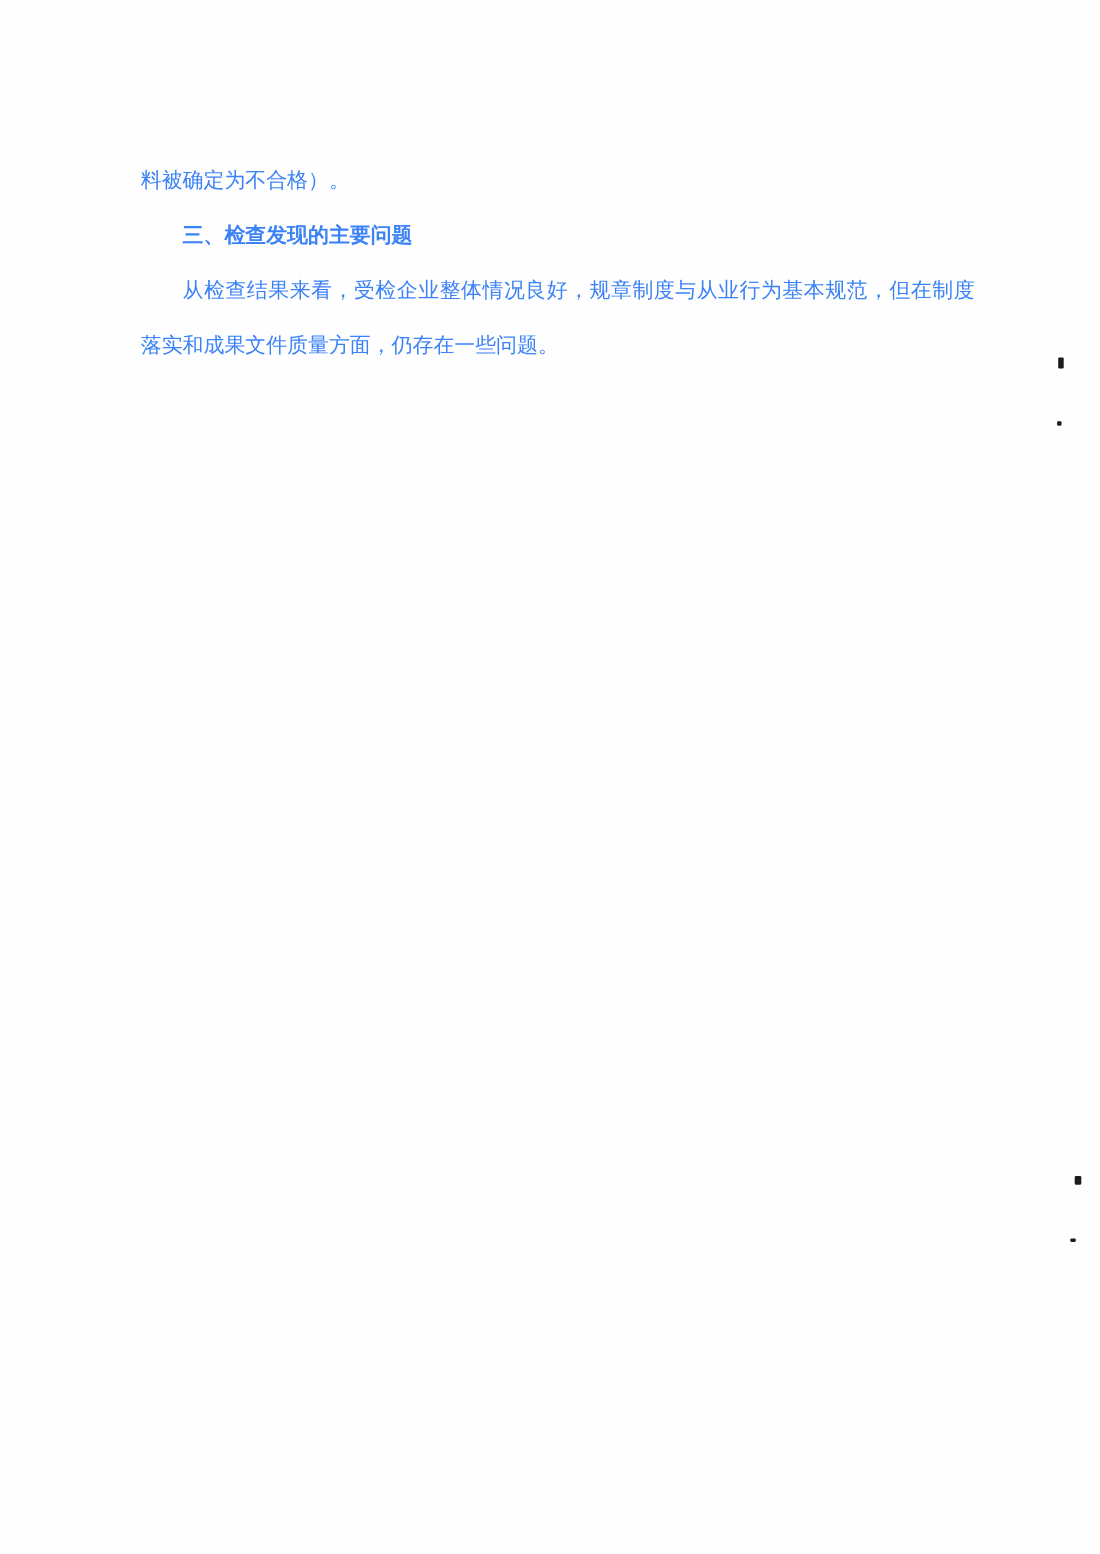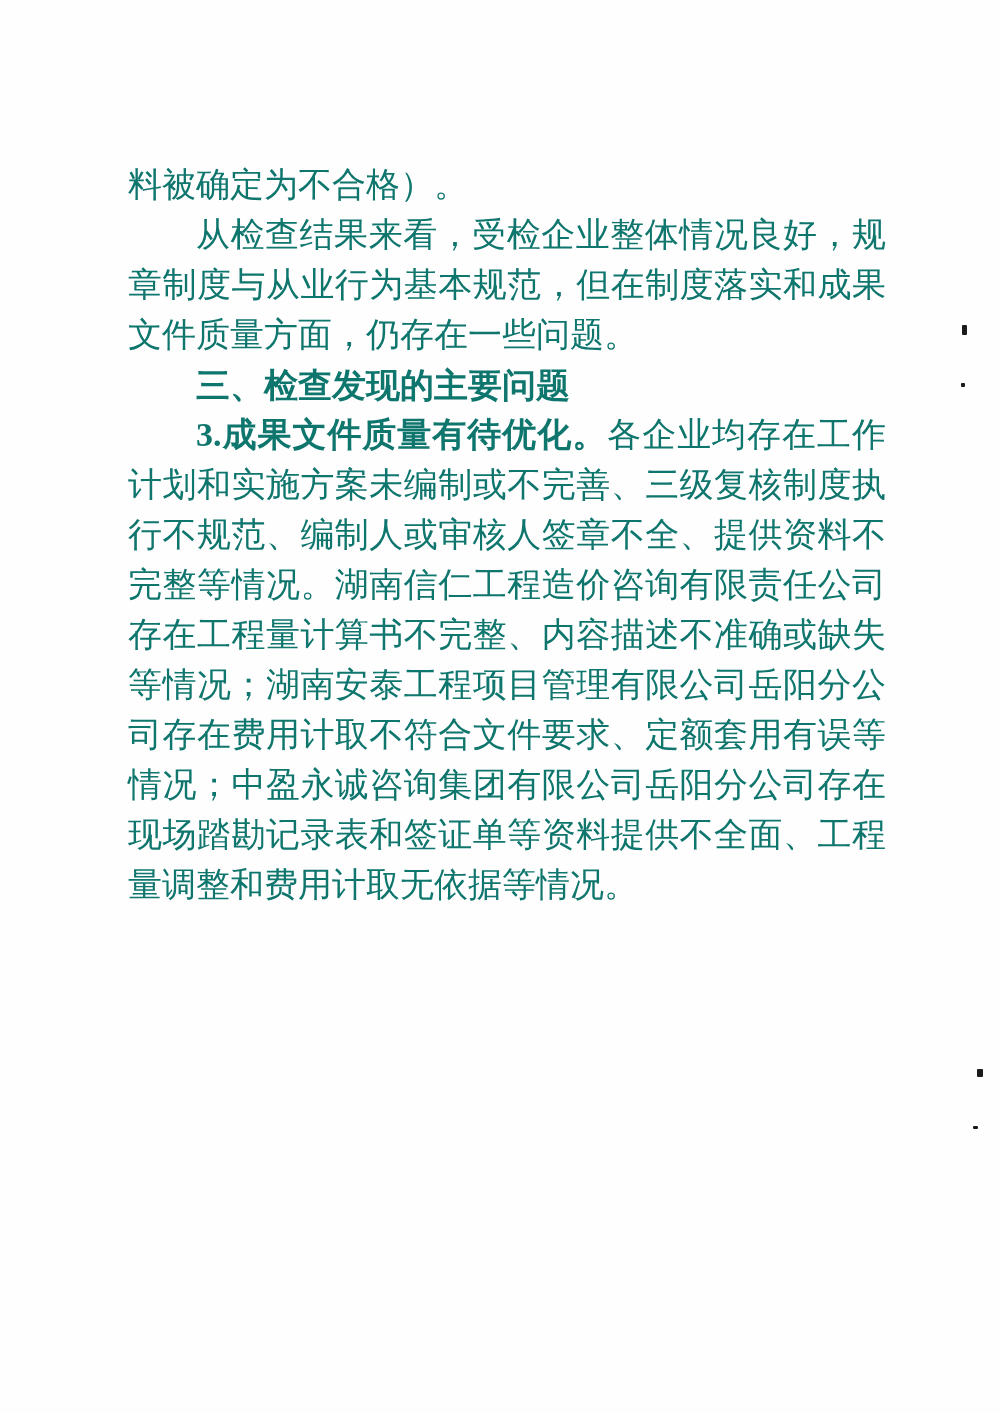--- a/index.html
+++ b/index.html
@@ -14,25 +14,25 @@
   .page {
     position: relative;
     width: 1000px;
     height: 1413px;
     background: #fefefe;
     overflow: hidden;
   }
   .content {
     position: absolute;
     left: 128px;
-    top: 160px;
+    top: 140px;
     width: 758px;
-    font-size: 34px;
+    font-size: 19px;
     line-height: 50px;
-    color: #0f766e;
+    color: #3b82f6;
     text-align: justify;
     letter-spacing: 0;
   }
   .para { text-indent: 2em; }
   .para.no-indent { text-indent: 0; }
   .heading {
     font-weight: 700;
     font-family: "Liberation Sans", "DejaVu Sans", sans-serif;
   }
   .lead { font-weight: 700; }
@@ -47,27 +47,26 @@
   .speck-4 { left: 973px; top: 1126px; width: 5px; height: 3px; }
 </style>
 </head>
 <body>
 
 <div class="page">
   <div class="content">
 
     <p class="para no-indent"><span>料被确定为不合格）。</span></p>
 
+    <p class="para heading"><span>三、检查发现的主要问题</span></p>
+
     <p class="para"><span>从检查结果来看，受检企业整体情况良好，规章制度与从业行为基本规范，但在制度落实和成果文件质量方面，仍存在一些问题。</span></p>
-
-    <p class="para heading"><span>三、检查发现的主要问题</span></p>
 
 
 
-    <p class="para"><strong class="lead">3.成果文件质量有待优化。</strong><span>各企业均存在工作计划和实施方案未编制或不完善、三级复核制度执行不规范、编制人或审核人签章不全、提供资料不完整等情况。湖南信仁工程造价咨询有限责任公司存在工程量计算书不完整、内容描述不准确或缺失等情况；湖南安泰工程项目管理有限公司岳阳分公司存在费用计取不符合文件要求、定额套用有误等情况；中盈永诚咨询集团有限公司岳阳分公司存在现场踏勘记录表和签证单等资料提供不全面、工程量调整和费用计取无依据等情况。</span></p>
 
 
 
   </div>
 
   <div class="speck speck-1"></div>
   <div class="speck speck-2"></div>
   <div class="speck speck-3"></div>
   <div class="speck speck-4"></div>
 </div>

